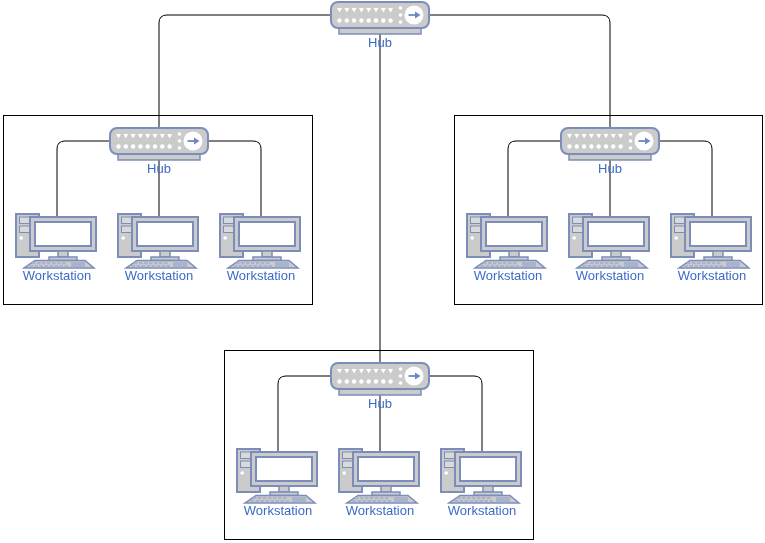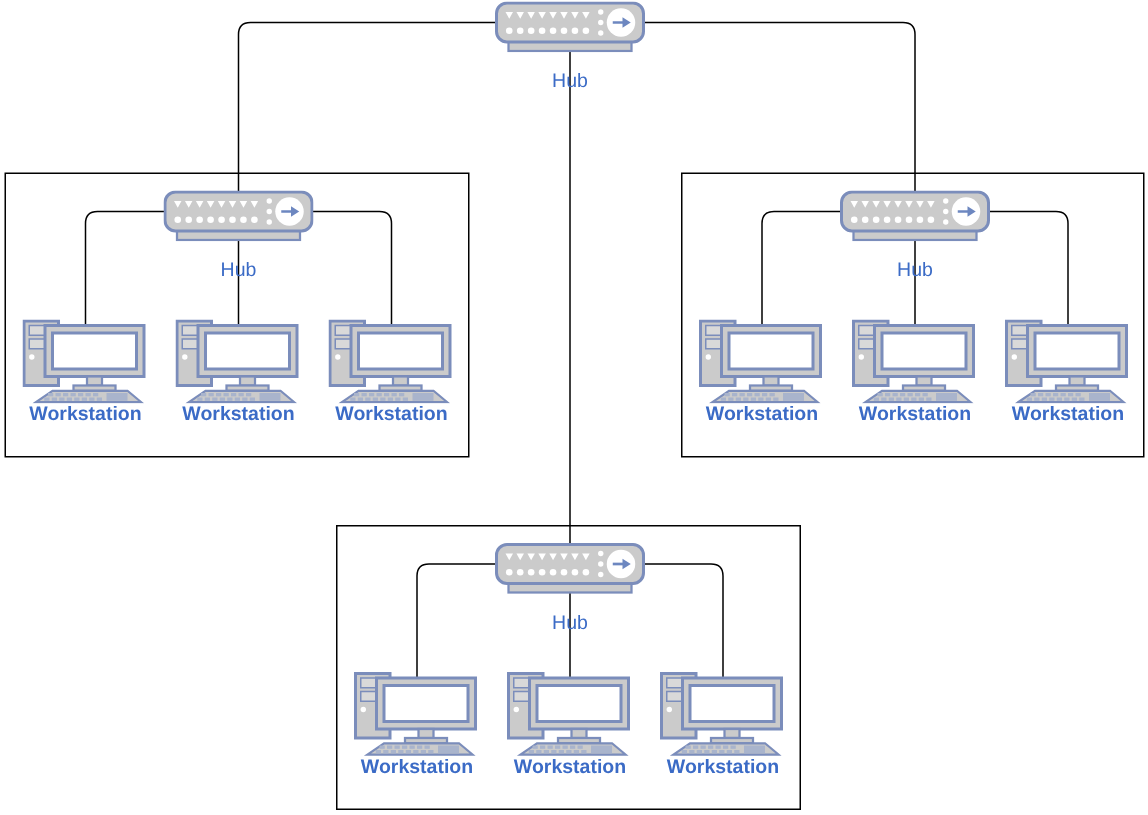--- a/index.html
+++ b/index.html
@@ -35,22 +35,22 @@
   .node svg{display:block;}
   .node-label{
     position:absolute;
     left:50%;transform:translateX(-50%);
     white-space:nowrap;
     font-size:13px;
     color:var(--label-color);
     text-align:center;
     line-height:14px;
   }
-  .hub-label{top:46px;}
-  .ws-label{top:56px;font-weight:bold;}
+  .hub-label{top:35px;}
+  .ws-label{top:56px;}
   #defs-holder{position:absolute;width:0;height:0;overflow:hidden;}
 </style>
 </head>
 <body>
 
 <svg id="defs-holder" aria-hidden="true">
   <defs>
     <symbol id="hub-sym" viewBox="0 0 100 34">
       <rect x="9" y="25" width="82" height="8" style="fill:var(--shape-fill,#cbcbcb);stroke:var(--shape-stroke,#7b8dbb);stroke-width:1.5"></rect>
       <rect x="1" y="1" width="98" height="26" rx="7" style="fill:var(--shape-fill,#cbcbcb);stroke:var(--shape-stroke,#7b8dbb);stroke-width:2"></rect>

